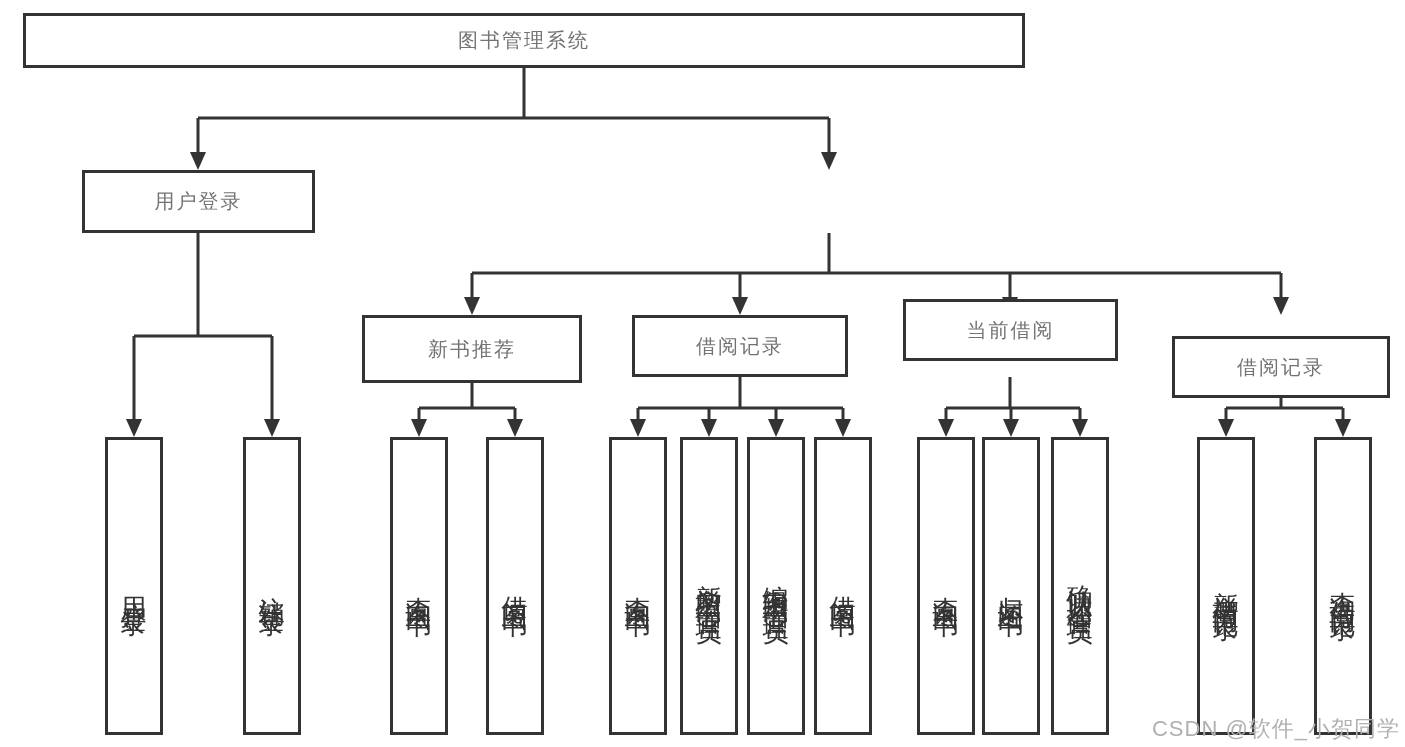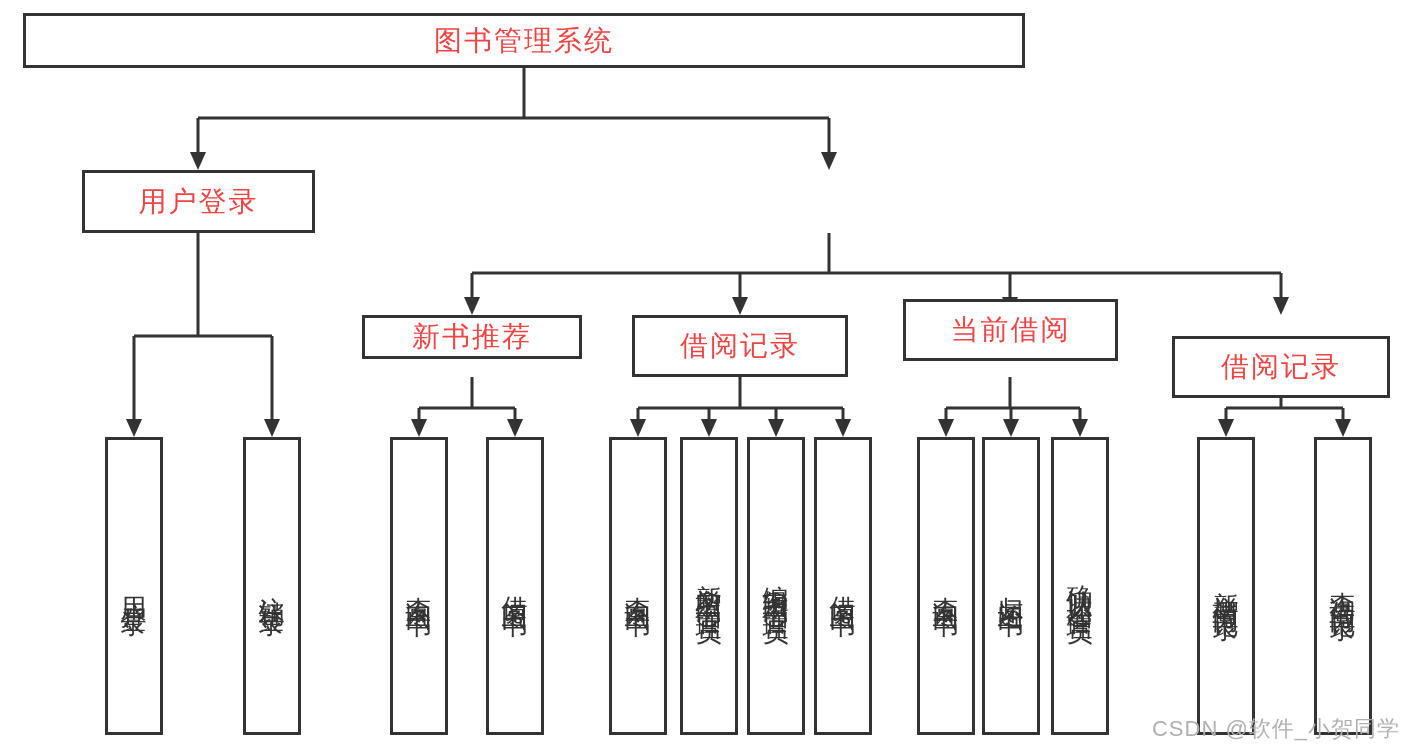--- a/index.html
+++ b/index.html
@@ -20,23 +20,23 @@
     position: absolute;
     box-sizing: border-box;
     border: 3px solid #333333;
     background: #ffffff;
     display: flex;
     align-items: center;
     justify-content: center;
     color: #333333;
   }
   .hlabel {
-    font-size: 28px;
+    font-size: 20px;
     letter-spacing: 2px;
-    color: #ef4444;
+    color: #737373;
     white-space: nowrap;
   }
   .vlabel {
     writing-mode: vertical-rl;
     text-orientation: mixed;
     font-size: 26px;
     letter-spacing: 5px;
     line-height: 1;
     color: #333333;
     white-space: nowrap;
@@ -93,21 +93,21 @@
   </svg>
 
   <div class="box" style="left:23px; top:13px; width:1002px; height:55px;">
     <span class="hlabel">图书管理系统</span>
   </div>
 
   <div class="box" style="left:82px; top:170px; width:233px; height:63px;">
     <span class="hlabel">用户登录</span>
   </div>
 
-  <div class="box" style="left:362px; top:315px; width:220px; height:44px;">
+  <div class="box" style="left:362px; top:315px; width:220px; height:68px;">
     <span class="hlabel">新书推荐</span>
   </div>
   <div class="box" style="left:632px; top:315px; width:216px; height:62px;">
     <span class="hlabel">借阅记录</span>
   </div>
   <div class="box" style="left:903px; top:299px; width:215px; height:62px;">
     <span class="hlabel">当前借阅</span>
   </div>
   <div class="box" style="left:1172px; top:315px; width:218px; height:62px;margin-top:21px;">
     <span class="hlabel">借阅记录</span>

